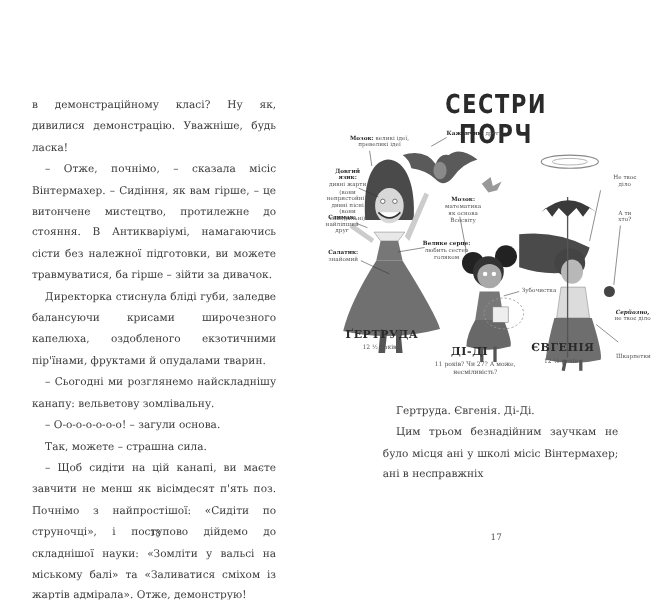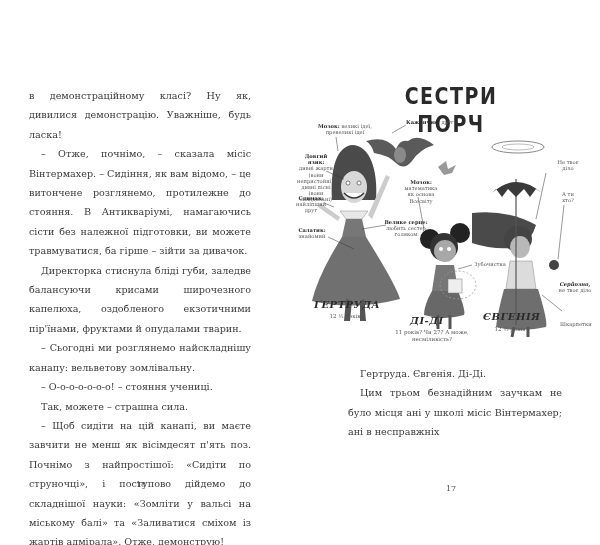--- a/index.html
+++ b/index.html
@@ -24,33 +24,33 @@
   .title { position: absolute; left: 80px; top: 87px; width: 150px; text-align: center;
            font-family: "DejaVu Sans", "Liberation Sans", sans-serif; font-weight: bold;
            font-size: 19px; letter-spacing: 1.5px; color: #2a2a2a; transform: scaleY(1.25); }
 
   .illustration { position: absolute; left: 0; top: 115px; width: 300px; height: 225px; }
   .illustration svg { position: absolute; left: 0; top: 0; }
 
   .label { position: absolute; font-size: 5.2px; line-height: 6.2px; color: #555; text-align: center; }
   .label .k { font-weight: bold; color: #2a2a2a; }
 
-  .char-name { position: absolute; font-weight: bold; font-size: 10px; letter-spacing: 0.5px; color: #2a2a2a; font-style: italic; }
+  .char-name { position: absolute; font-weight: bold; font-size: 10px; letter-spacing: 0.5px; color: #2a2a2a; }
   .char-age { position: absolute; font-size: 5.5px; color: #555; text-align: center; }
 </style>
 </head>
 <body>
 
 <div class="page page-left">
   <div class="text-block left-text">
     <p class="para no-indent">в демонстраційному класі? Ну як, дивилися демонстрацію. Уважніше, будь ласка!</p>
-    <p class="para">– Отже, почнімо, – сказала місіс Вінтермахер. – Сидіння, як вам відомо, – це витончене розглянемо, протилежне до стояння. В Антикваріумі, намагаючись сісти без належної підготовки, ви можете травмуватися, ба гірше – зійти за дивачок.</p>
+    <p class="para">– Отже, почнімо, – сказала місіс Вінтермахер. – Сидіння, як вам гірше, – це витончене мистецтво, протилежне до стояння. В Антикваріумі, намагаючись сісти без належної підготовки, ви можете травмуватися, ба гірше – зійти за дивачок.</p>
     <p class="para">Директорка стиснула бліді губи, заледве балансуючи крисами широчезного капелюха, оздобленого екзотичними пір'їнами, фруктами й опудалами тварин.</p>
     <p class="para">– Сьогодні ми розглянемо найскладнішу канапу: вельветову зомлівальну.</p>
-    <p class="para">– О-о-о-о-о-о-о! – стояння учениці.</p>
+    <p class="para">– О-о-о-о-о-о-о! – загули основа.</p>
     <p class="para">Так, можете – страшна сила.</p>
     <p class="para">– Щоб сидіти на цій канапі, ви маєте завчити не менш як вісімдесят п'ять поз. Почнімо з найпростішої: «Сидіти по струночці», і поступово дійдемо до складнішої науки: «Зомліти у вальсі на міському балі» та «Заливатися сміхом із жартів адмірала». Отже, демонструю!</p>
 
   </div>
   <div class="page-number pn-left">18</div>
 </div>
 
 <div class="page page-right">
   <div class="title">СЕСТРИ ПОРЧ</div>
 

